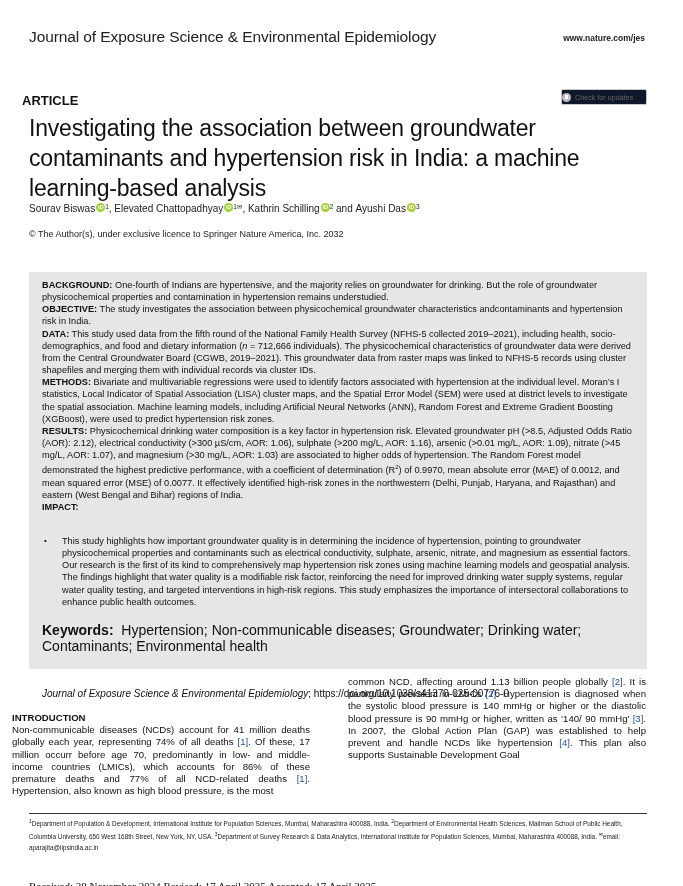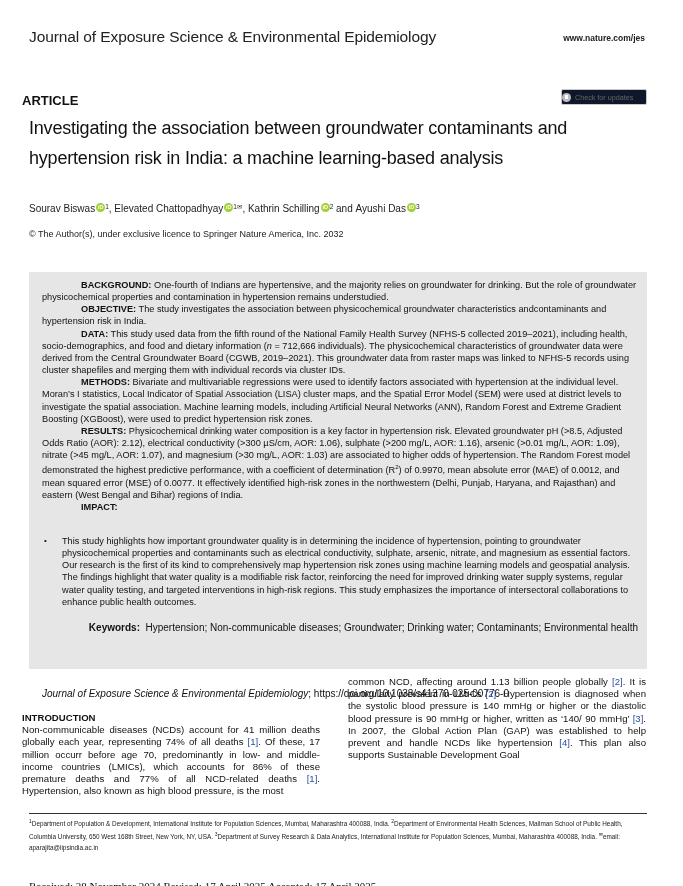--- a/index.html
+++ b/index.html
@@ -8,39 +8,39 @@
     .abs { position: absolute; }
 
     .journal-name { left: 29px; top: 28px; font-size: 15.5px; color: #222; letter-spacing: -0.1px; }
     .journal-url { right: 38px; top: 33px; font-size: 8.5px; font-weight: bold; color: #222; }
 
     .article-type { left: 22px; top: 93px; font-size: 13px; font-weight: bold; color: #111; }
     .check-updates { left: 561px; top: 89px; width: 86px; height: 16px; border: 1px solid #c8c8c8; background: #0f172a; border-radius: 2px; display: flex; align-items: center; gap: 4px; font-size: 7.2px; color: #666; }
     .check-updates .cu-icon { width: 9px; height: 9px; border-radius: 50%; background: #bdbdbd; display: inline-block; position: relative; }
     .check-updates .cu-icon::after { content: ""; position: absolute; left: 3px; top: 2px; width: 3px; height: 4px; background: #fff; }
 
-    .title { left: 29px; top: 113px; width: 600px; font-size: 18px; line-height: 30px; color: #111; letter-spacing: -0.2px; }
+    .title { left: 29px; top: 113px; width: 600px; font-size: 23px; line-height: 30px; color: #111; letter-spacing: -0.2px; }
 
     .authors { left: 29px; top: 203px; font-size: 10px; color: #222; display: flex; align-items: flex-start; white-space: nowrap; }
     .orcid { display: inline-block; width: 9px; height: 9px; border-radius: 50%; background: #a6ce39; color: #fff; font-size: 5.5px; font-weight: bold; text-align: center; line-height: 9px; margin-left: 1px; vertical-align: middle; }
     .authors sup { font-size: 6.5px; vertical-align: super; margin-right: 0; }
 
     .copyright { left: 29px; top: 229px; font-size: 9px; color: #222; }
 
     .abstract-box { left: 29px; top: 272px; width: 618px; height: 397px; background: #e6e6e6; }
     .abstract-text { left: 42px; top: 279px; width: 596px; font-size: 9.2px; line-height: 12.15px; color: #111; text-align: left; }
     .abstract-text .sec { display: block; }
-    .abstract-text b { font-weight: bold; margin-left: 39px; }
+    .abstract-text b { font-weight: bold; }
     .impact-list { left: 44px; top: 535px; width: 594px; font-size: 9.2px; line-height: 12.15px; color: #111; display: flex; }
     .impact-list .bullet { width: 18px; flex: none; font-size: 8px; }
-    .keywords { left: 42px; top: 622px; width: 596px; font-size: 10px; color: #111; text-align: right; }
+    .keywords { left: 42px; top: 622px; width: 596px; font-size: 14px; color: #111; }
     .citation { left: 42px; top: 650px; width: 596px; font-size: 10px; color: #111; margin-top: 38px; }
     .citation i { font-style: italic; }
 
-    .intro-left { left: 22px; top: 712px; width: 298px; font-size: 9.6px; line-height: 12.2px; color: #111; text-align: justify; }
+    .intro-left { left: 12px; top: 712px; width: 298px; font-size: 9.6px; line-height: 12.2px; color: #111; text-align: justify; }
     .intro-heading { font-weight: bold; display: block; }
     .intro-right { left: 348px; top: 676px; width: 298px; font-size: 9.6px; line-height: 12.2px; color: #111; text-align: justify; }
     .ref { color: #2a4ea0; }
 
     .footer-rule { left: 29px; top: 813px; width: 618px; height: 1px; background: #333; }
     .affiliations { left: 29px; top: 816px; width: 618px; font-size: 6.4px; line-height: 11px; color: #222; }
     .affiliations sup { font-size: 5px; }
     .dates { left: 29px; top: 880px; font-family: "Liberation Serif", "DejaVu Serif", serif; font-size: 11px; line-height: 13px; color: #111; }
   </style>
 </head>

